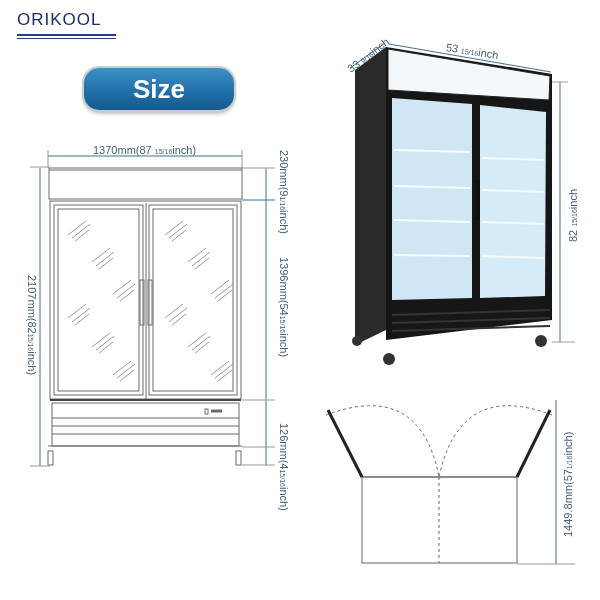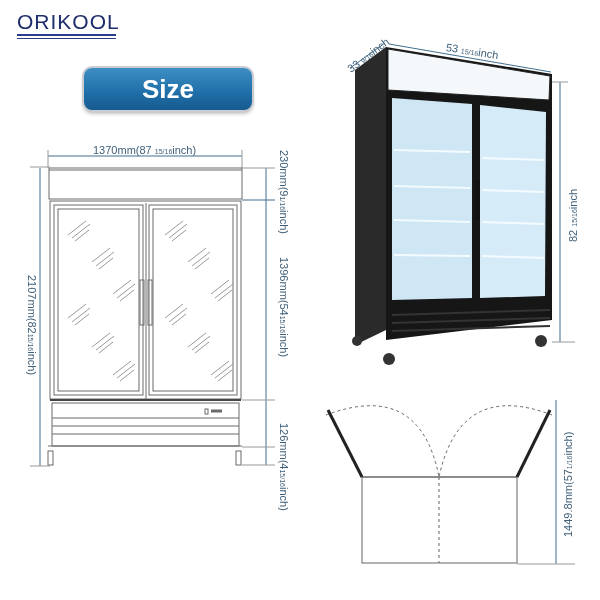--- a/index.html
+++ b/index.html
@@ -1,20 +1,20 @@
 <!DOCTYPE html>
 <html><head>
 <meta charset="utf-8">
 <style>
   html,body{margin:0;padding:0;background:#fff;}
   body{width:600px;height:600px;position:relative;overflow:hidden;font-family:"DejaVu Sans",sans-serif;}
   .abs{position:absolute;}
-  .brand{left:17px;top:10px;font-family:"Liberation Sans",sans-serif;font-size:21px;letter-spacing:1px;color:#1e2d6b;font-weight:400;}
+  .brand{left:17px;top:10px;font-family:"Liberation Sans",sans-serif;font-size:17px;letter-spacing:1px;color:#1e2d6b;font-weight:400;}
   .brand-line{left:17px;width:99px;height:2px;background:#2a3d8c;}
-  .size-badge{left:84px;top:68px;width:168px;height:42px;border-radius:8px;
+  .size-badge{left:84px;top:68px;width:150px;height:42px;border-radius:15px;
     background:linear-gradient(#3e8fc4,#1f6ea8 60%,#165a8e);
     box-shadow:0 0 0 2px #c9ccd0, 0 3px 4px rgba(0,0,0,.35);
     color:#fff;font-family:"Liberation Sans",sans-serif;font-weight:700;font-size:26px;
     display:flex;align-items:center;justify-content:center;}
   .dim{color:#3f5f78;font-family:"Liberation Sans",sans-serif;font-size:11px;white-space:nowrap;}
   .frac{font-size:7px;}
   .vtext{transform-origin:left top;transform:rotate(90deg);}
   svg{position:absolute;left:0;top:0;}
 </style>
 </head>

